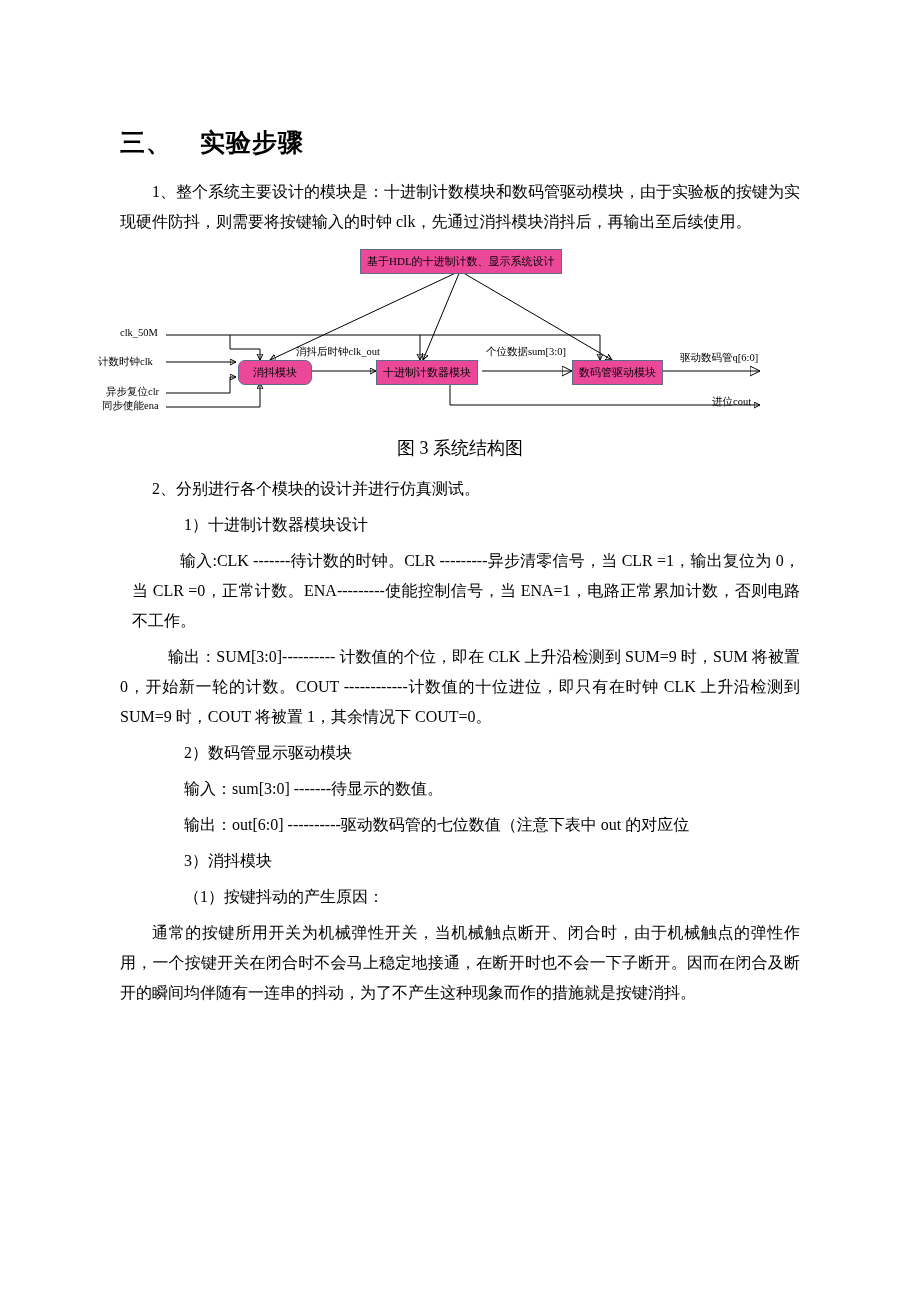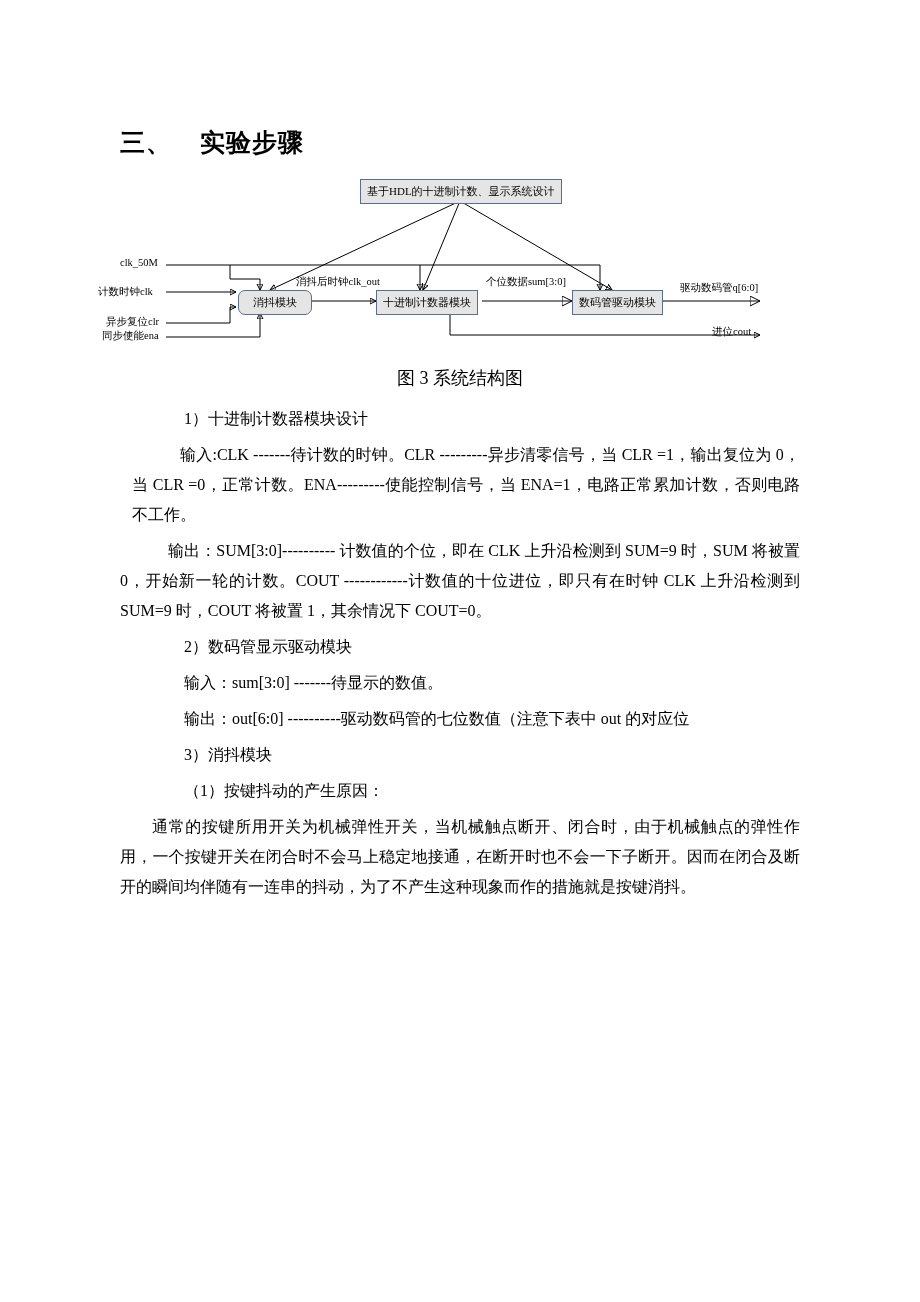--- a/index.html
+++ b/index.html
@@ -49,21 +49,21 @@
     position: relative;
     width: 680px;
     height: 185px;
     margin: 10px auto 4px auto;
     font-family: "SimSun", "Songti SC", serif;
     font-size: 11px;
   }
   .diagram .box {
     position: absolute;
     border: 1px solid #5b6f8c;
-    background: #e5e5e5;
+    background: #ec4899;
     padding: 4px 6px;
     text-align: center;
     white-space: nowrap;
   }
   .diagram .label {
     position: absolute;
     white-space: nowrap;
     font-size: 10.5px;
     color: #000;
   }
@@ -82,20 +82,21 @@
 </style>
 </head>
 <body>
 
 <div class="page">
 
   <h2 class="section-heading">
     <span>三、</span><span class="sep"></span><span>实验步骤</span>
   </h2>
 
+  <p class="body indent">1、整个系统主要设计的模块是：十进制计数模块和数码管驱动模块，由于实验板的按键为实现硬件防抖，则需要将按键输入的时钟 clk，先通过消抖模块消抖后，再输出至后续使用。</p>
 
   <div class="diagram">
     <svg>
       <defs>
         <marker id="ah" markerWidth="8" markerHeight="8" refX="6" refY="3" orient="auto">
           <path d="M0,0 L6,3 L0,6 Z" fill="#000" stroke="none"></path>
         </marker>
         <marker id="ahBlue" markerWidth="14" markerHeight="12" refX="10" refY="5" orient="auto">
           <path d="M0,0 L10,5 L0,10 Z" fill="#2d4fd6" stroke="none"></path>
         </marker>
@@ -138,20 +139,21 @@
 
     <div class="label" style="left:176px; top:98px;">消抖后时钟clk_out</div>
     <div class="label" style="left:366px; top:98px;">个位数据sum[3:0]</div>
 
     <div class="label" style="left:560px; top:104px;">驱动数码管q[6:0]</div>
     <div class="label" style="left:592px; top:148px;">进位cout</div>
   </div>
 
   <p class="fig-caption">图 3   系统结构图</p>
 
+  <p class="body indent-1">2、分别进行各个模块的设计并进行仿真测试。</p>
   <p class="body indent-2">1）十进制计数器模块设计</p>
   <p class="body indent" style="text-indent:3em;margin-left:12px;">输入:CLK -------待计数的时钟。CLR ---------异步清零信号，当 CLR =1，输出复位为 0，当 CLR =0，正常计数。ENA---------使能控制信号，当 ENA=1，电路正常累加计数，否则电路不工作。</p>
   <p class="body indent" style="text-indent:3em;">输出：SUM[3:0]---------- 计数值的个位，即在 CLK 上升沿检测到 SUM=9 时，SUM 将被置 0，开始新一轮的计数。COUT ------------计数值的十位进位，即只有在时钟 CLK 上升沿检测到 SUM=9 时，COUT 将被置 1，其余情况下 COUT=0。</p>
   <p class="body indent-2">2）数码管显示驱动模块</p>
   <p class="body indent-2">输入：sum[3:0] -------待显示的数值。</p>
   <p class="body indent-2">输出：out[6:0] ----------驱动数码管的七位数值（注意下表中 out 的对应位</p>
   <p class="body indent-2">3）消抖模块</p>
   <p class="body indent-2">（1）按键抖动的产生原因：</p>
   <p class="body indent">通常的按键所用开关为机械弹性开关，当机械触点断开、闭合时，由于机械触点的弹性作用，一个按键开关在闭合时不会马上稳定地接通，在断开时也不会一下子断开。因而在闭合及断开的瞬间均伴随有一连串的抖动，为了不产生这种现象而作的措施就是按键消抖。</p>
 

